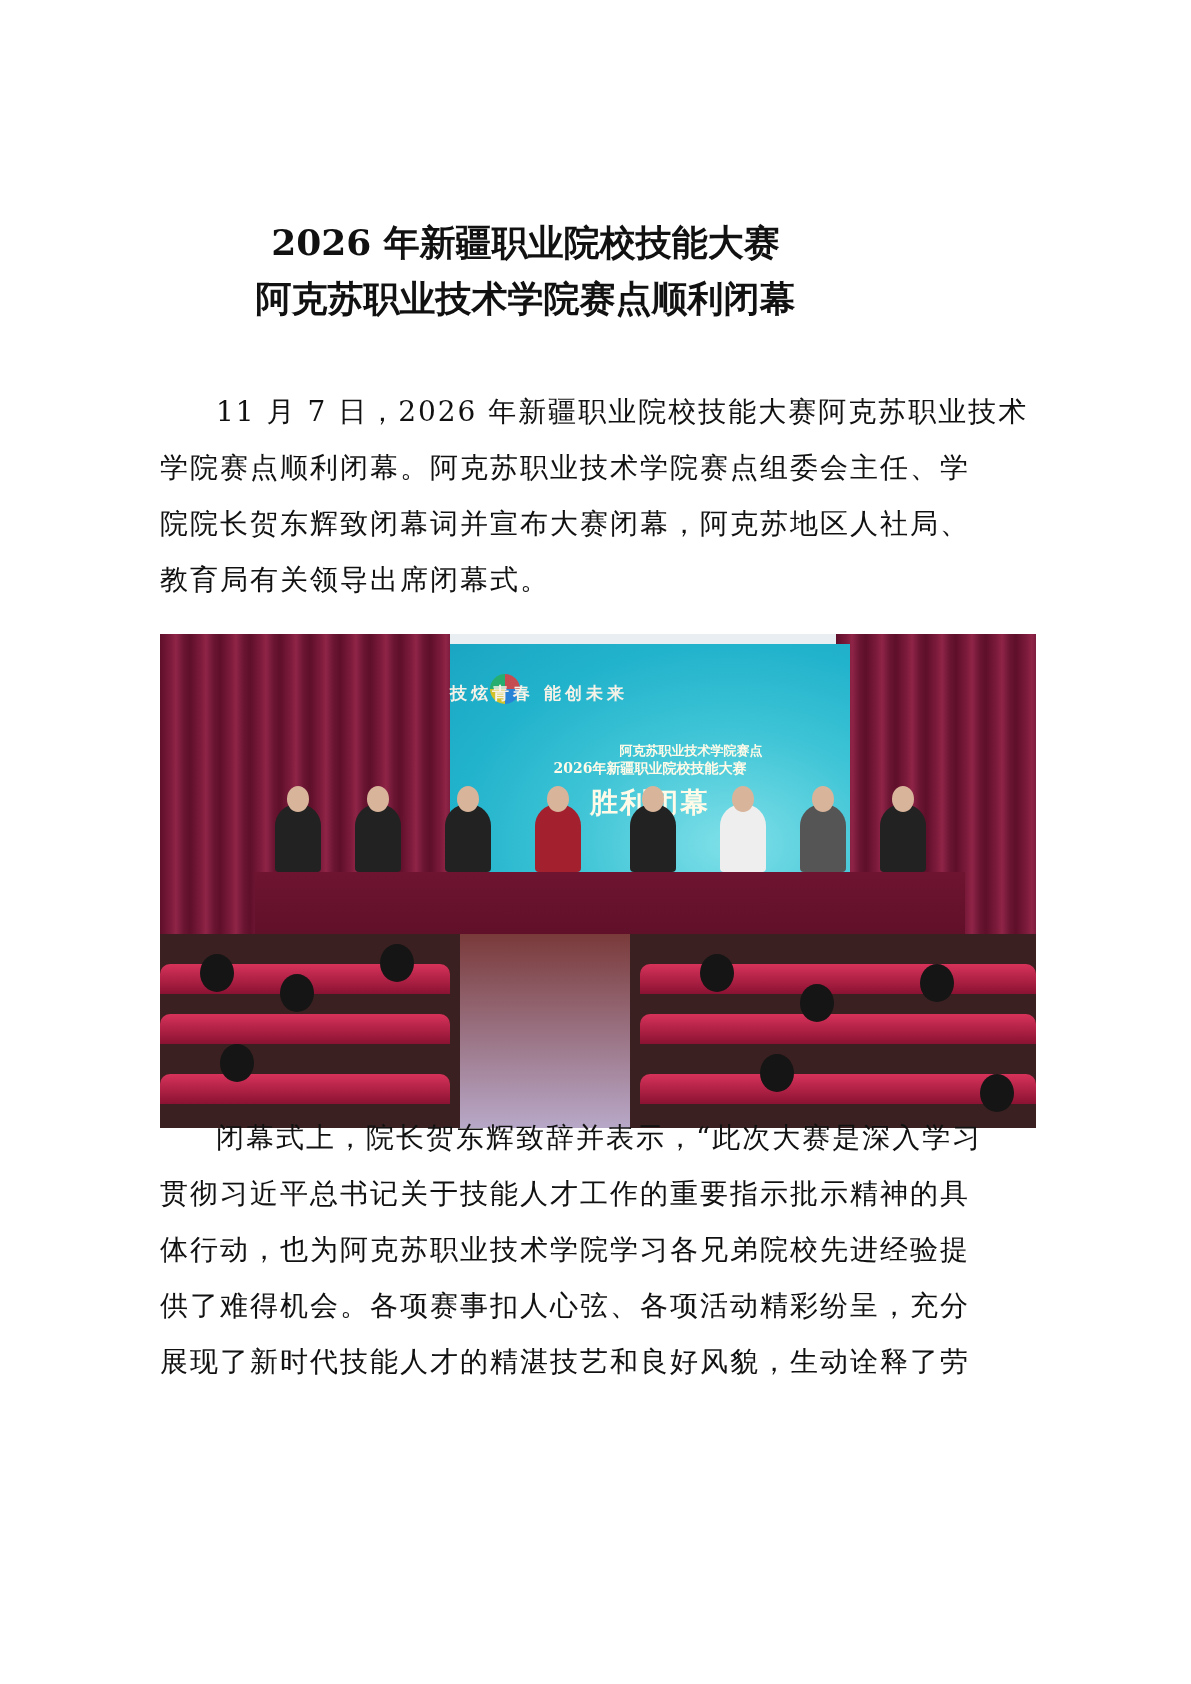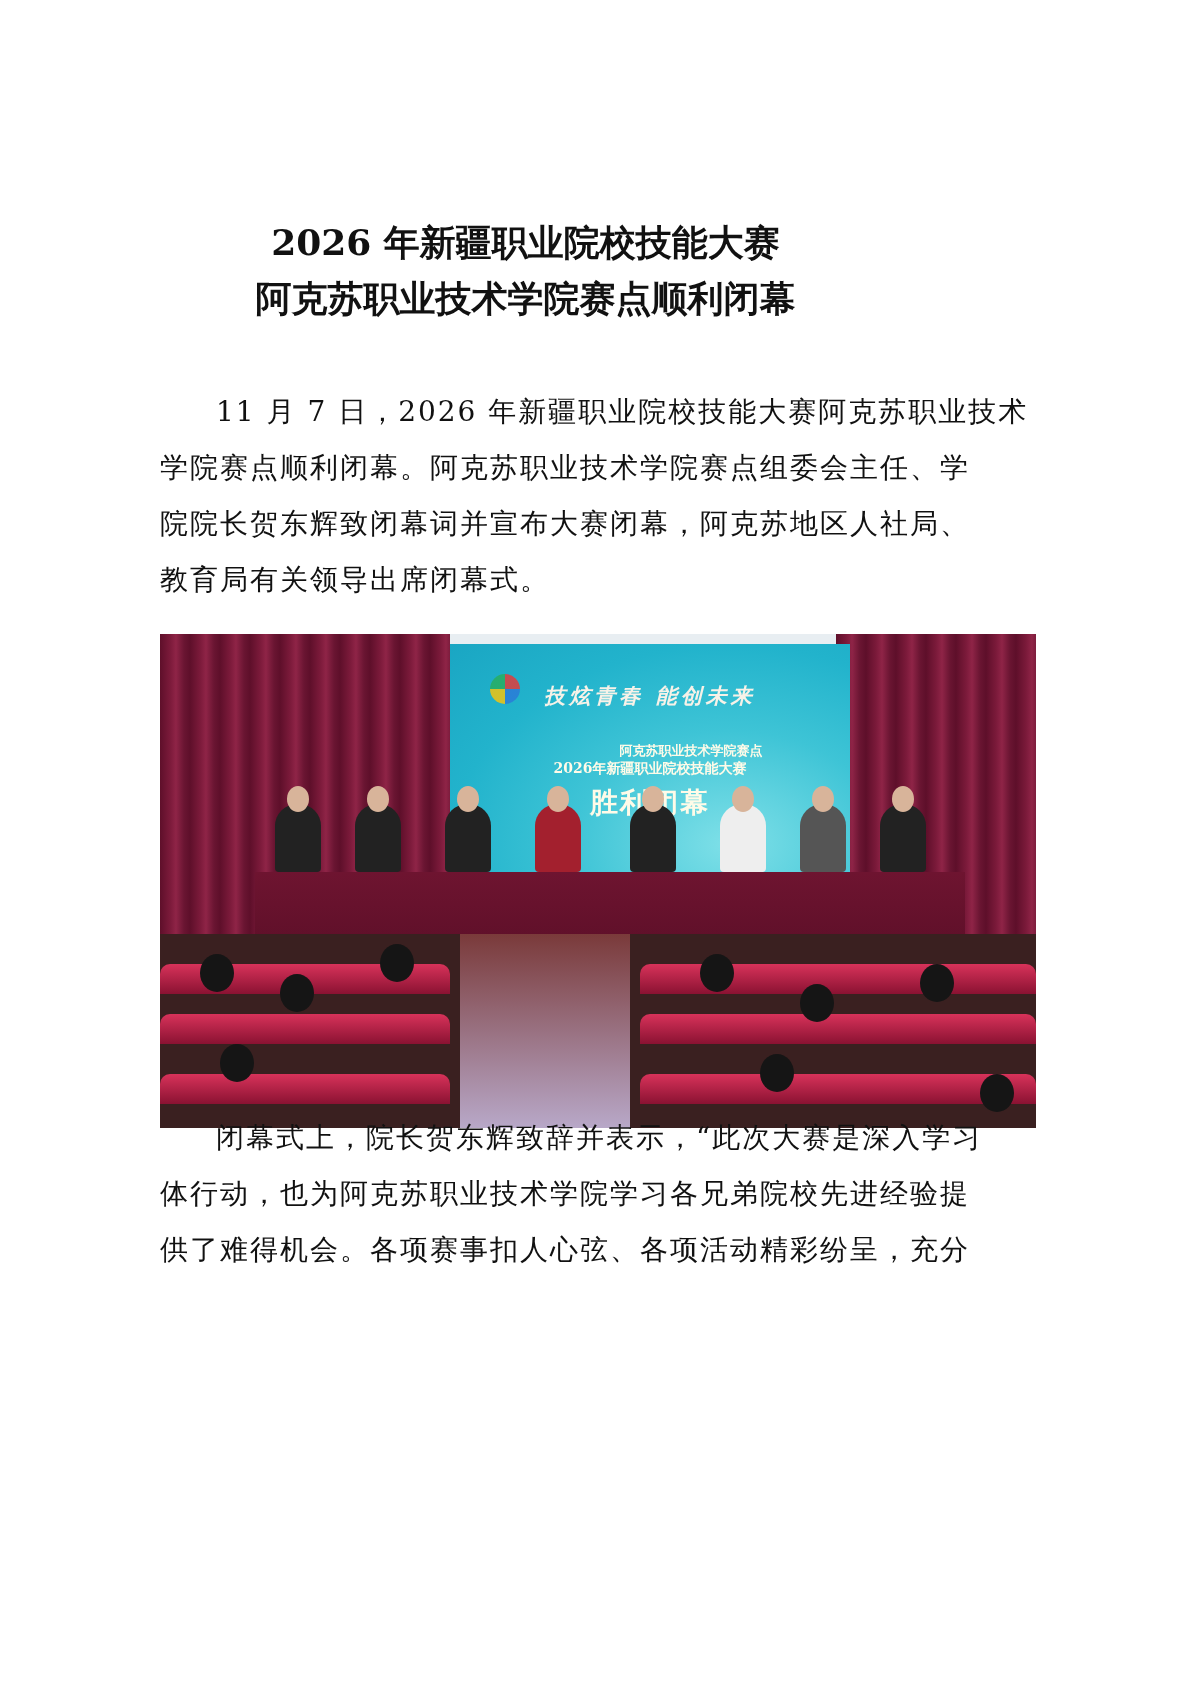--- a/index.html
+++ b/index.html
@@ -15,21 +15,21 @@
   .photo { position: absolute; left: 160px; top: 634px; width: 876px; height: 494px; overflow: hidden; background: #6a1330; }
   .curtain-left { position: absolute; left: 0; top: 0; width: 290px; height: 300px;
      background: repeating-linear-gradient(90deg, #5e0f2a 0px, #7b1a3a 10px, #8f2447 16px, #6a1532 24px, #5e0f2a 30px); }
   .curtain-right { position: absolute; right: 0; top: 0; width: 200px; height: 300px;
      background: repeating-linear-gradient(90deg, #5e0f2a 0px, #7b1a3a 10px, #8f2447 16px, #6a1532 24px, #5e0f2a 30px); }
   .topstrip { position:absolute; left:0; top:0; width:100%; height:10px; background:#e8eef2; }
   .screen { position: absolute; left: 290px; top: 10px; width: 400px; height: 250px;
      background: radial-gradient(ellipse at 70% 80%, #7fe0e8 0%, #3ec4d6 40%, #22b3cc 70%, #1aa6c3 100%); }
   .screen .logo { position:absolute; left: 40px; top: 30px; width: 30px; height: 30px; border-radius: 50%;
      background: conic-gradient(#e23b3b 0 25%, #2a7bd8 25% 50%, #f1c40f 50% 75%, #27ae60 75%); opacity: .85; }
-  .screen .s1 { position:absolute; left:0; width:100%; text-align:center; top: 38px; font-size: 21px; color:#f7f2e8; font-style: italic; font-weight: bold; letter-spacing: 4px; }
+  .screen .s1 { position:absolute; left:0; width:100%; text-align:left; top: 38px; font-size: 17px; color:#f7f2e8; font-weight: bold; letter-spacing: 4px; }
   .screen .s2 { position:absolute; left:0; width:100%; text-align:center; top: 72px; font-size: 14px; color:#fffbe8; font-weight: bold; margin-top: 44px; }
   .screen .s3 { position:absolute; left:0; width:100%; text-align:center; top: 98px; font-size: 13px; color:#fffbe8; font-weight: bold; margin-left: 41px; }
   .screen .s4 { position:absolute; left:0; width:100%; text-align:center; top: 140px; font-size: 28px; color:#fffbe8; font-weight: bold; letter-spacing: 2px; }
   .podium { position:absolute; left: 95px; top: 238px; width: 710px; height: 150px; background: linear-gradient(#6e1430, #4f0b22); }
   .official { position:absolute; top: 170px; width: 46px; height: 68px; border-radius: 22px 22px 4px 4px; background:#222; }
   .official::before { content:""; position:absolute; left: 12px; top: -18px; width: 22px; height: 26px; border-radius: 50%; background:#d8b49a; }
   .audience { position:absolute; left:0; top: 300px; width: 100%; height: 194px; background: #3a2020; }
   .row { position:absolute; height: 30px; border-radius: 10px 10px 0 0; background: linear-gradient(#d8325a, #8a1232); }
   .aisle { position:absolute; left: 300px; top: 300px; width: 170px; height: 194px; background: linear-gradient(#7a3a3a, #b8a8c8); }
   .head { position:absolute; width: 34px; height: 38px; border-radius: 50%; background:#151515; }
@@ -83,17 +83,19 @@
     <div class="head" style="left:540px;top:320px"></div>
     <div class="head" style="left:640px;top:350px"></div>
     <div class="head" style="left:760px;top:330px"></div>
     <div class="head" style="left:60px;top:410px"></div>
     <div class="head" style="left:600px;top:420px"></div>
     <div class="head" style="left:820px;top:440px"></div>
   </div>
 
   <div class="para p2">
     <span class="line indent">闭幕式上，院长贺东辉致辞并表示，“此次大赛是深入学习</span>
+    <span class="line">贯彻习近平总书记关于技能人才工作的重要指示批示精神的具</span>
     <span class="line">体行动，也为阿克苏职业技术学院学习各兄弟院校先进经验提</span>
     <span class="line">供了难得机会。各项赛事扣人心弦、各项活动精彩纷呈，充分</span>
+    <span class="line">展现了新时代技能人才的精湛技艺和良好风貌，生动诠释了劳</span>
   </div>
 
 </div>
 
 </body></html>

